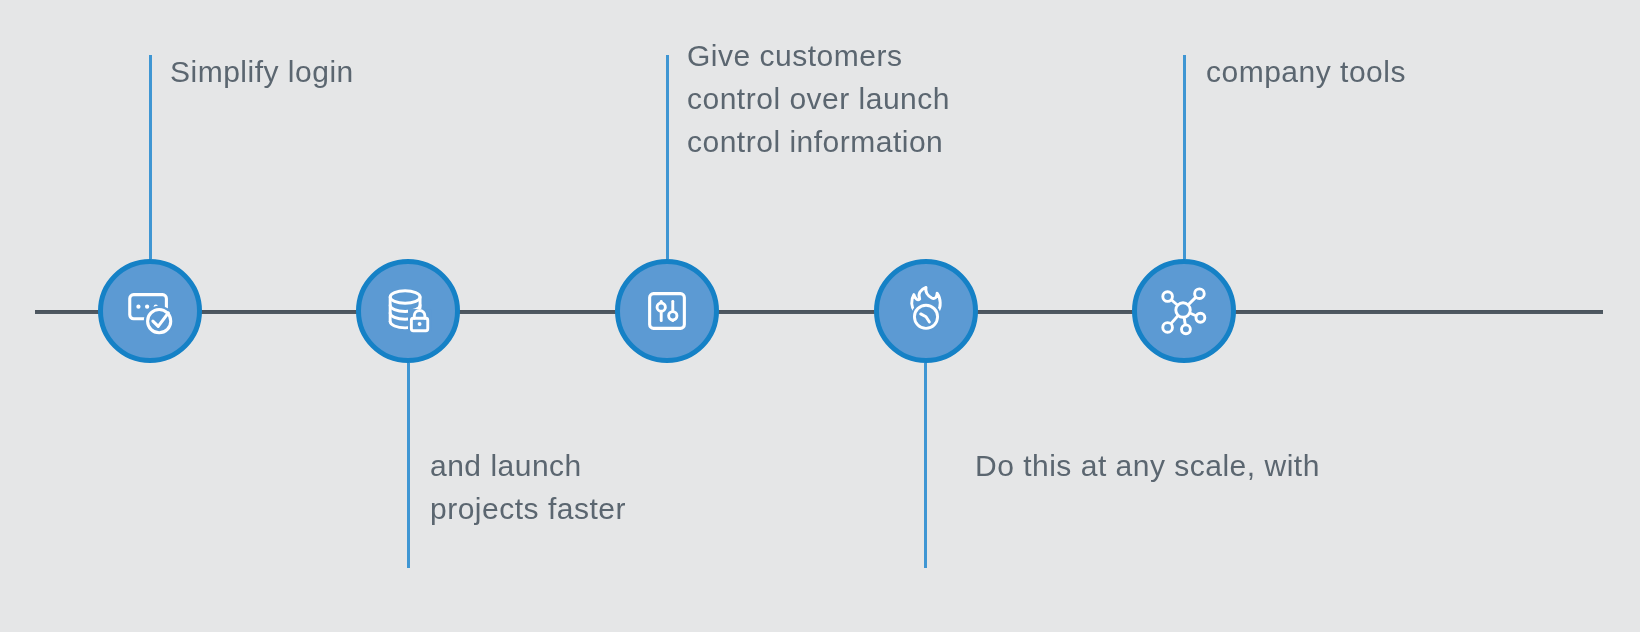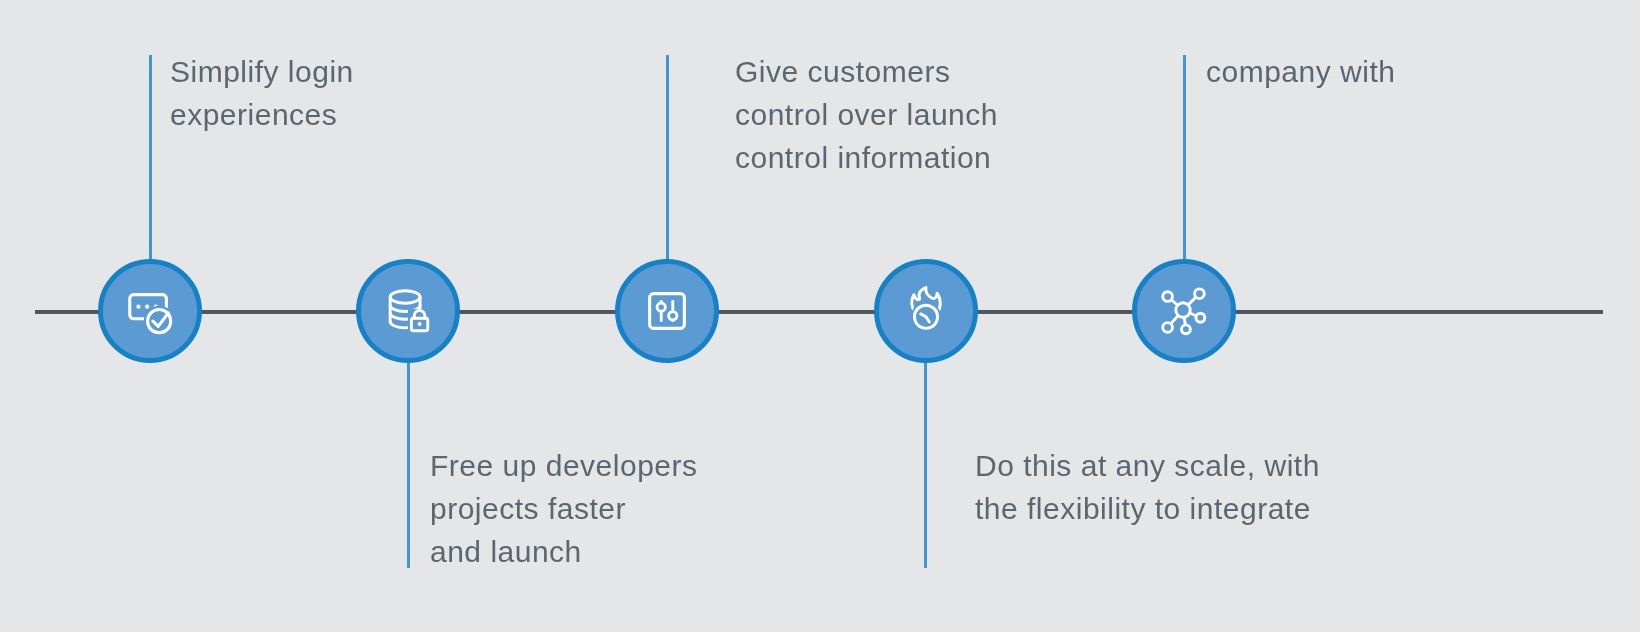--- a/index.html
+++ b/index.html
@@ -40,21 +40,21 @@
   .ic-knob{fill:var(--node-fill,#5c9ad3);stroke:var(--icon,#fff);stroke-width:3;}
 
   .label{
     position:absolute;
     color:var(--text,#5b6670);
     font-size:30px;line-height:43px;letter-spacing:0.5px;
     white-space:nowrap;
   }
   .l1{left:170px;top:50px;}
   .l2{left:430px;top:444px;}
-  .l3{left:687px;top:50px;margin-left:48px;}
+  .l3{left:687px;top:34px;}
   .l4{left:975px;top:444px;}
   .l5{left:1206px;top:50px;}
 </style>
 </head>
 <body>
 
 <div class="canvas">
 
   <div class="hline"></div>
 
@@ -66,44 +66,42 @@
         <circle class="ic-fill" cx="16" cy="23.5" r="2.2"></circle>
         <circle class="ic-fill" cx="25" cy="23.5" r="2.2"></circle>
         <circle class="ic-fill" cx="34" cy="23.5" r="2.2"></circle>
         <circle class="ic-mask" cx="37.5" cy="38.5" r="16"></circle>
         <circle class="ic-stroke" cx="37.5" cy="38.5" r="12"></circle>
         <path class="ic-stroke" d="M31,38.5 L36.5,44 L47,30"></path>
       </svg>
     </div>
     <div class="label l1">
       <div>Simplify login</div>
-      <div>experiences</div>
     </div>
   </div>
 
   <div>
     <div class="connector c2"></div>
     <div class="node n2">
       <svg width="54" height="54" viewBox="0 0 56 56">
         <path class="ic-stroke ic-thin" d="M9.5,13.5 V39"></path>
         <path class="ic-stroke ic-thin" d="M40.5,13.5 V25"></path>
         <ellipse class="ic-stroke ic-thin" cx="25" cy="13.5" rx="15.5" ry="6.5"></ellipse>
         <path class="ic-stroke ic-thin" d="M9.5,22 A15.5,6.5 0 0 0 40.5,22"></path>
         <path class="ic-stroke ic-thin" d="M9.5,30 A15.5,6.5 0 0 0 40.5,30"></path>
         <path class="ic-stroke ic-thin" d="M9.5,39 A15.5,6.5 0 0 0 40.5,39"></path>
         <rect class="ic-mask" x="28" y="26" width="24" height="23"></rect>
         <path class="ic-stroke ic-thin" d="M34.5,35.5 v-2.5 a5.5,5.5 0 0 1 11,0 v2.5"></path>
         <rect class="ic-stroke ic-thin" x="31.5" y="35.5" width="17" height="13" rx="2"></rect>
         <circle class="ic-fill" cx="40" cy="41.5" r="2"></circle>
       </svg>
     </div>
     <div class="label l2">
-      <div>Free up developers</div>
+      <div>and launch</div>
       <div>projects faster</div>
-      <div>and launch</div>
     </div>
   </div>
 
   <div>
     <div class="connector c3"></div>
     <div class="node n3">
       <svg width="54" height="54" viewBox="0 0 56 56">
         <rect class="ic-stroke" x="10" y="10" width="36" height="36" rx="4"></rect>
         <path class="ic-stroke ic-thin" d="M22,18 V38"></path>
         <path class="ic-stroke ic-thin" d="M34,18 V38"></path>
@@ -123,21 +121,20 @@
     <div class="node n4">
       <svg width="54" height="54" viewBox="0 0 56 56">
         <path class="ic-stroke ic-thin" d="M16.5,29 C12.5,24 12,16.5 15.5,11 C16.5,15.5 19.5,17.5 21.5,15.5 C19,10.5 22.5,5.5 28,3.5 C27,8.5 29.5,12 34,14.5 C37,16 39.5,14 39.5,9.5 C43.5,15 44,24 40,29"></path>
         <circle class="ic-mask" cx="28" cy="34" r="15.5"></circle>
         <circle class="ic-stroke ic-thin" cx="28" cy="34" r="12"></circle>
         <path class="ic-stroke ic-thin" d="M22.5,31 L28,34 L31.5,39.5"></path>
       </svg>
     </div>
     <div class="label l4">
       <div>Do this at any scale, with</div>
-      <div>the flexibility to integrate</div>
     </div>
   </div>
 
   <div>
     <div class="connector c5"></div>
     <div class="node n5">
       <svg width="54" height="54" viewBox="0 0 56 56">
         <path class="ic-stroke ic-thin" d="M27,27 L11,13"></path>
         <path class="ic-stroke ic-thin" d="M27,27 L44,10"></path>
         <path class="ic-stroke ic-thin" d="M27,27 L45,35"></path>
@@ -145,17 +142,17 @@
         <path class="ic-stroke ic-thin" d="M27,27 L11,45"></path>
         <circle class="ic-knob" cx="11" cy="13" r="5"></circle>
         <circle class="ic-knob" cx="44" cy="10" r="5"></circle>
         <circle class="ic-knob" cx="45" cy="35" r="4.6"></circle>
         <circle class="ic-knob" cx="30" cy="47" r="4.6"></circle>
         <circle class="ic-knob" cx="11" cy="45" r="5"></circle>
         <circle class="ic-knob" cx="27" cy="27" r="7.5"></circle>
       </svg>
     </div>
     <div class="label l5">
-      <div>company with</div>
+      <div>company tools</div>
     </div>
   </div>
 
 </div>
 
 </body></html>

